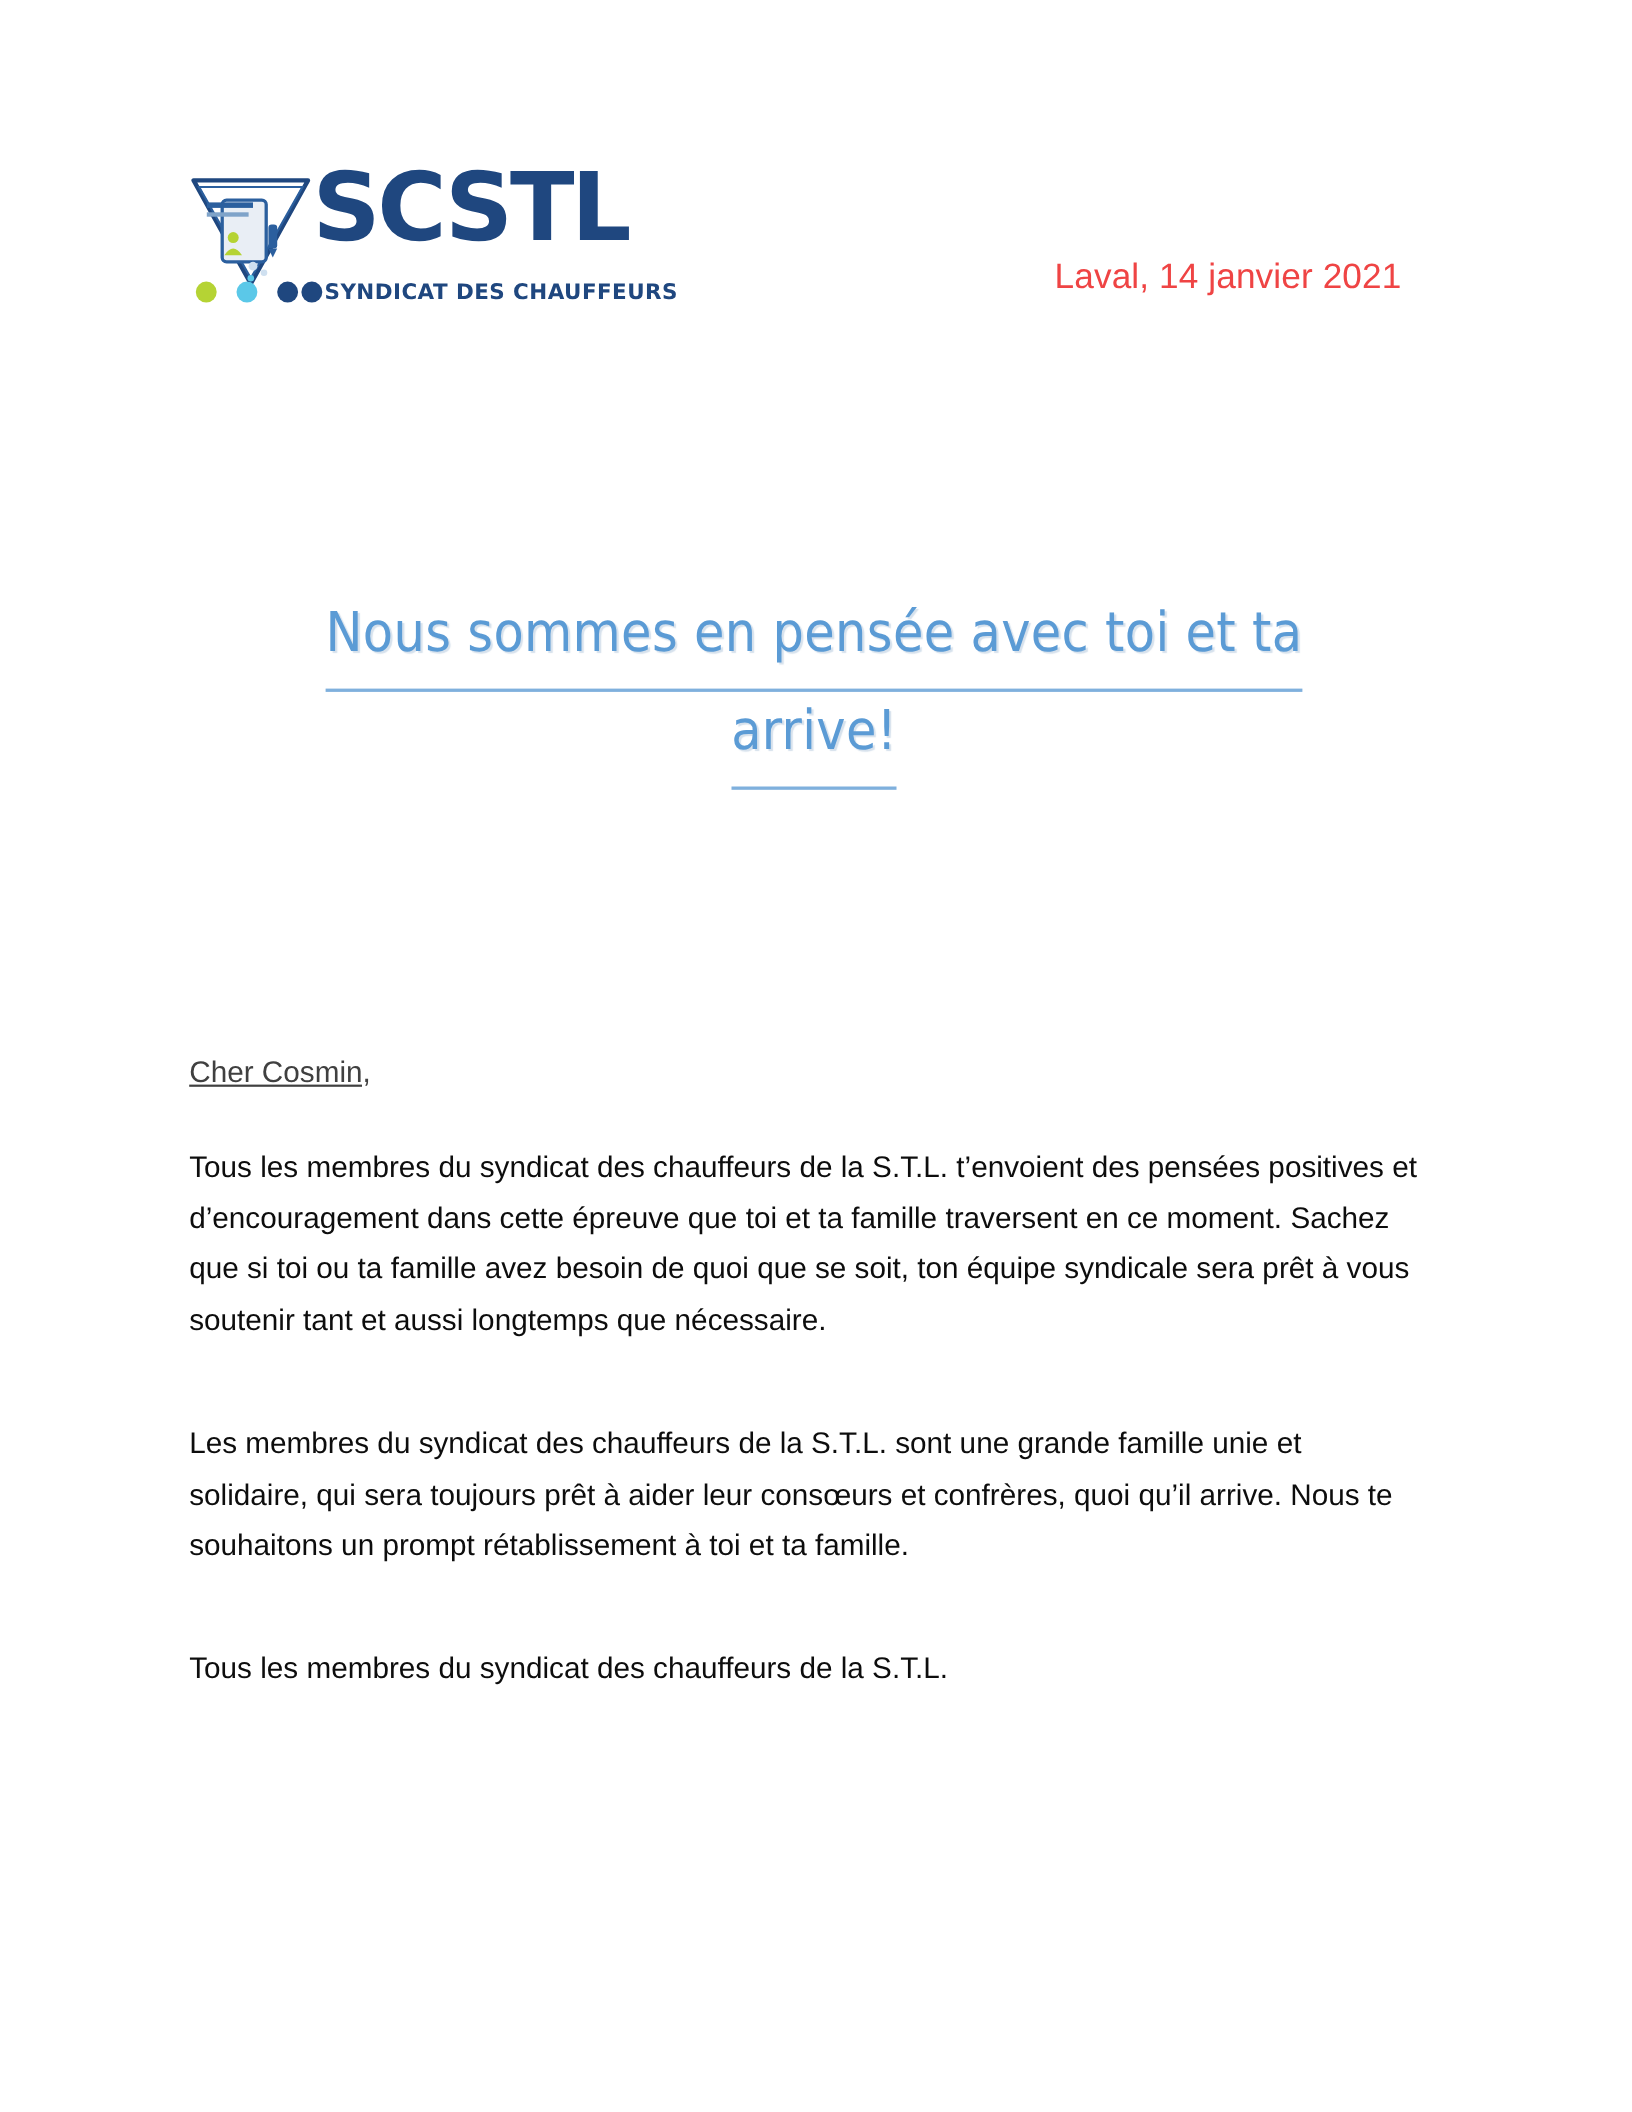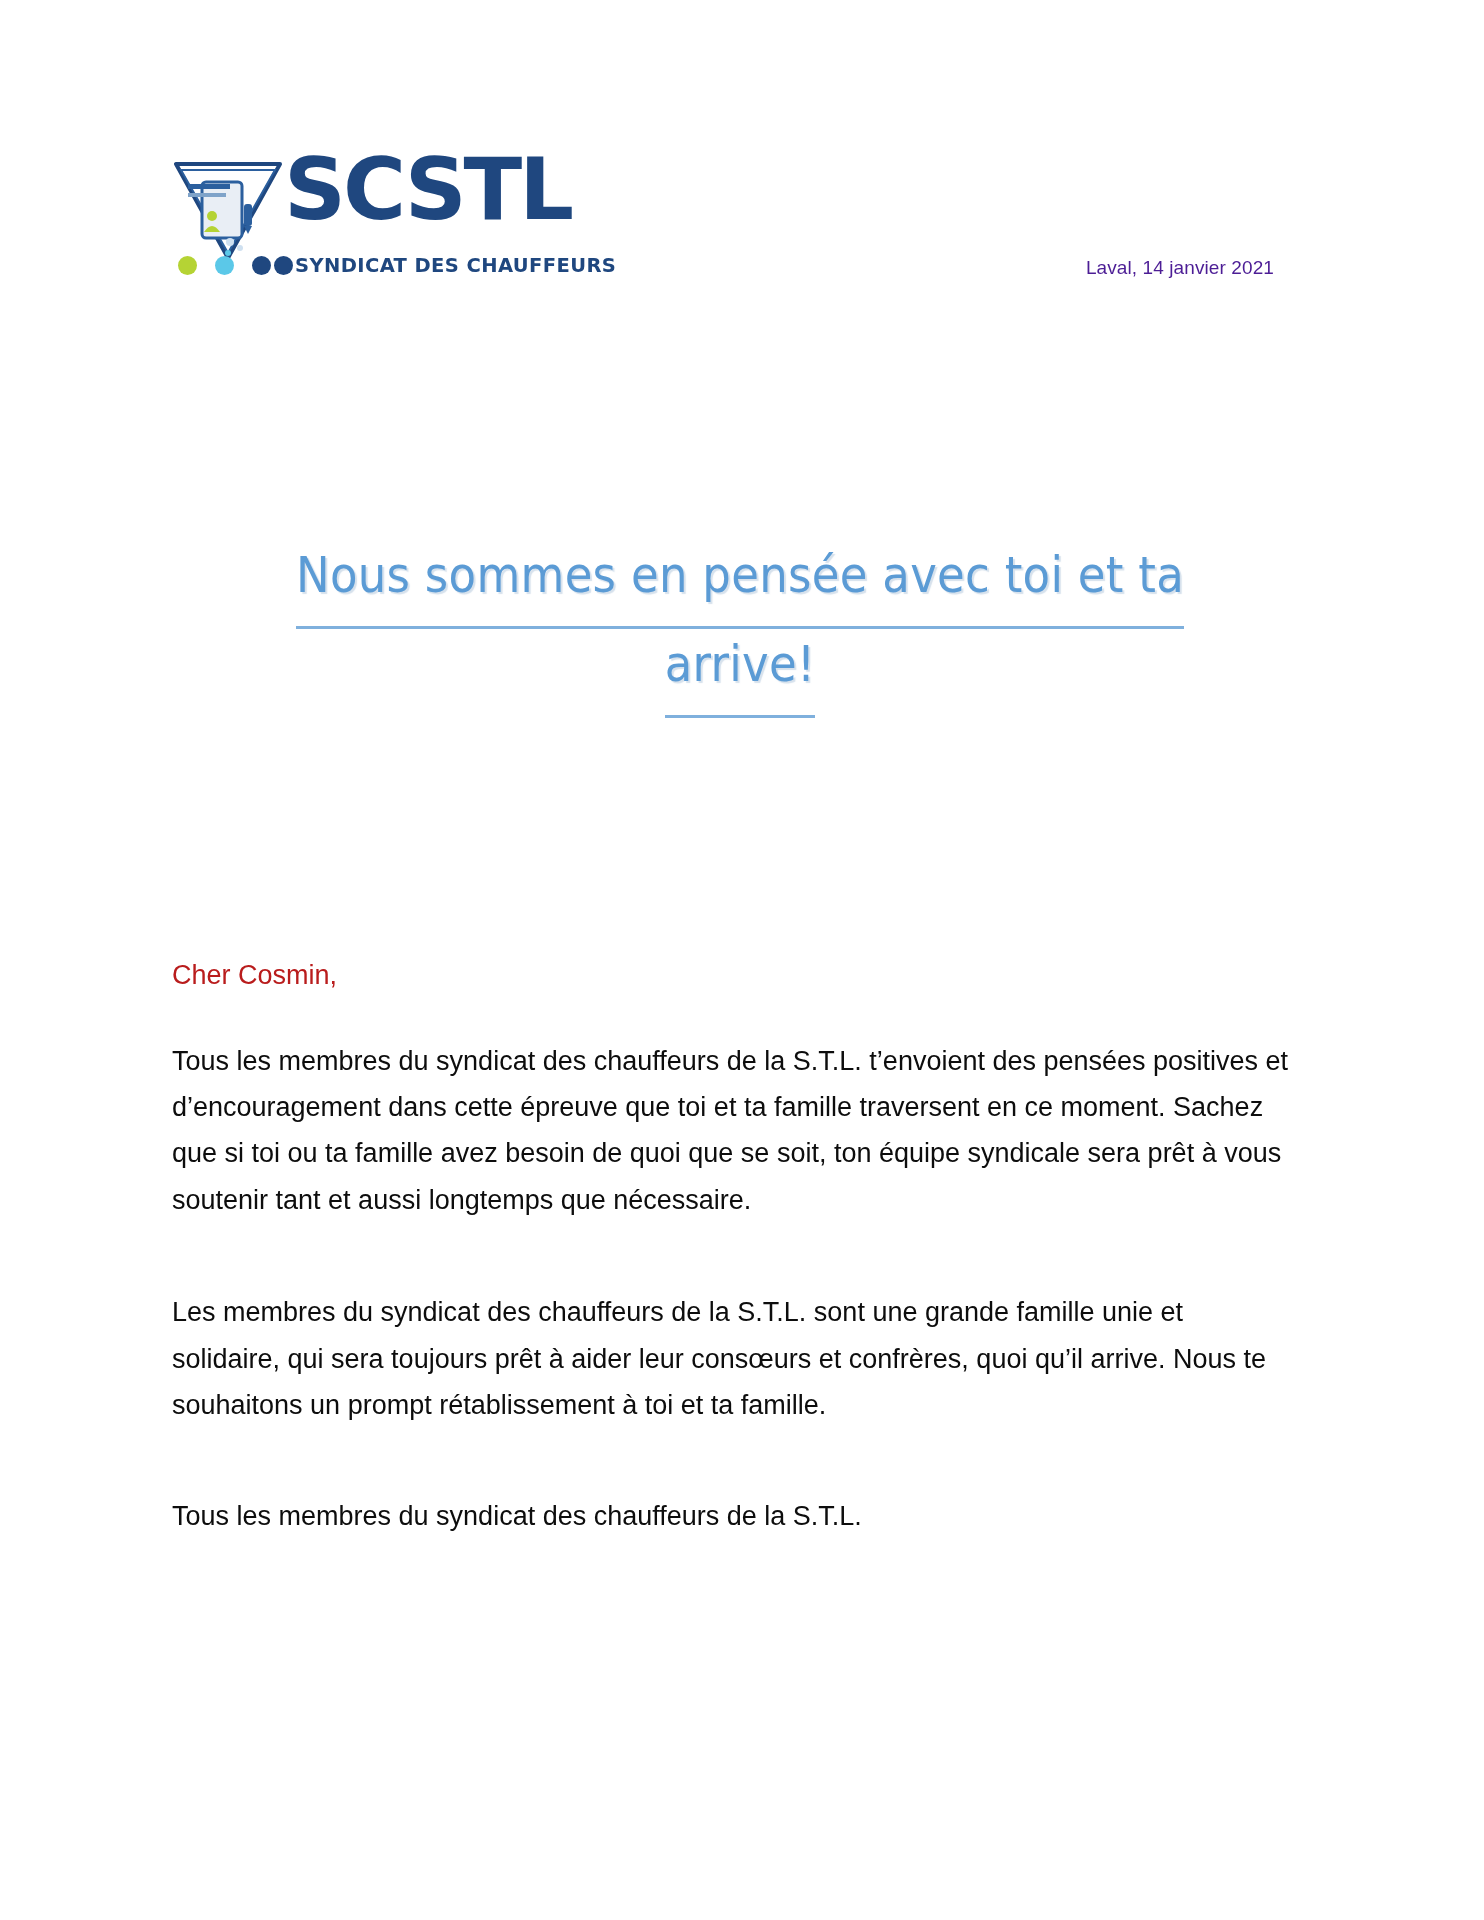--- a/index.html
+++ b/index.html
@@ -84,25 +84,24 @@
     letter-spacing: 0.4px;
     color: #1f477f;
     white-space: nowrap;
   }
 
   .date-line {
     position: absolute;
     right: 210px;
     top: 93px;
     font-family: "Liberation Sans", sans-serif;
-    font-size: 19px;
-    color: #4c1d95;
+    font-size: 32px;
+    color: #ef4444;
     white-space: nowrap;
     letter-spacing: 0.1px;
-    margin-top: 24px;
   }
 
   
   .title-wrap {
     position: absolute;
     top: 540px;
     left: 170px;
     width: 1140px;
     text-align: center;
   }
@@ -126,23 +125,24 @@
 
   
   .body-wrap {
     position: absolute;
     top: 955px;
     left: 172px;
     width: 1140px;
   }
   .salutation {
     font-size: 27px;
-    color: #b91c1c;
+    color: #404040;
     line-height: 1.5;
     margin: 0 0 42px 0;
+    text-decoration: underline;
   }
   .para {
     font-size: 27px;
     color: #0d0d0d;
     line-height: 1.72;
     margin: 0 0 66px 0;
     max-width: 1120px;
     text-align: left;
   }
   .para:last-child { margin-bottom: 0; }

